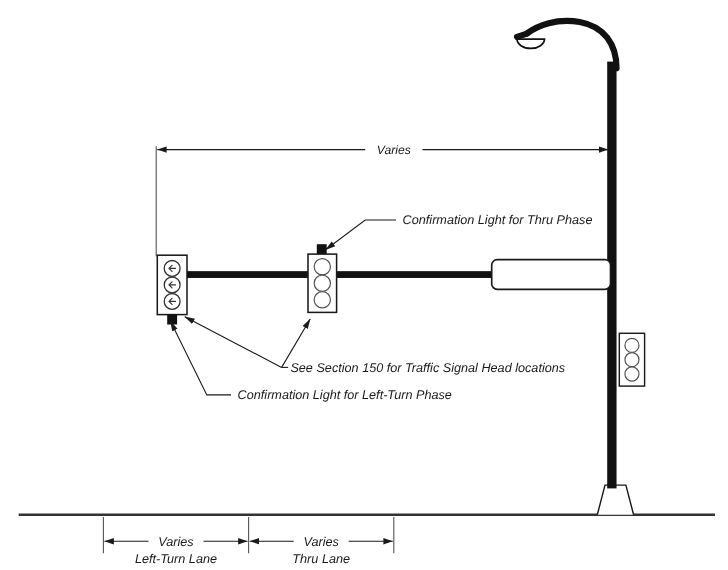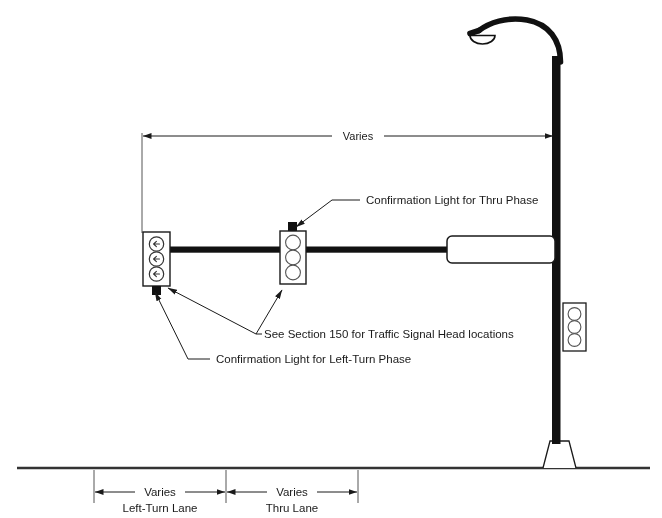--- a/index.html
+++ b/index.html
@@ -9,20 +9,21 @@
   }
   body {
     font-family: "Liberation Sans", sans-serif;
   }
   #stage {
     position: relative;
     width: 662px;
     height: 518px;
     background: #ffffff;
     overflow: hidden;
+    font-style: italic;
   }
   #stage svg {
     position: absolute;
     left: 0;
     top: 0;
   }
   .dimtext, .anntext, .lanetext {
     font-family: "Liberation Sans", sans-serif;
     fill: #1a1a1a;
   }

